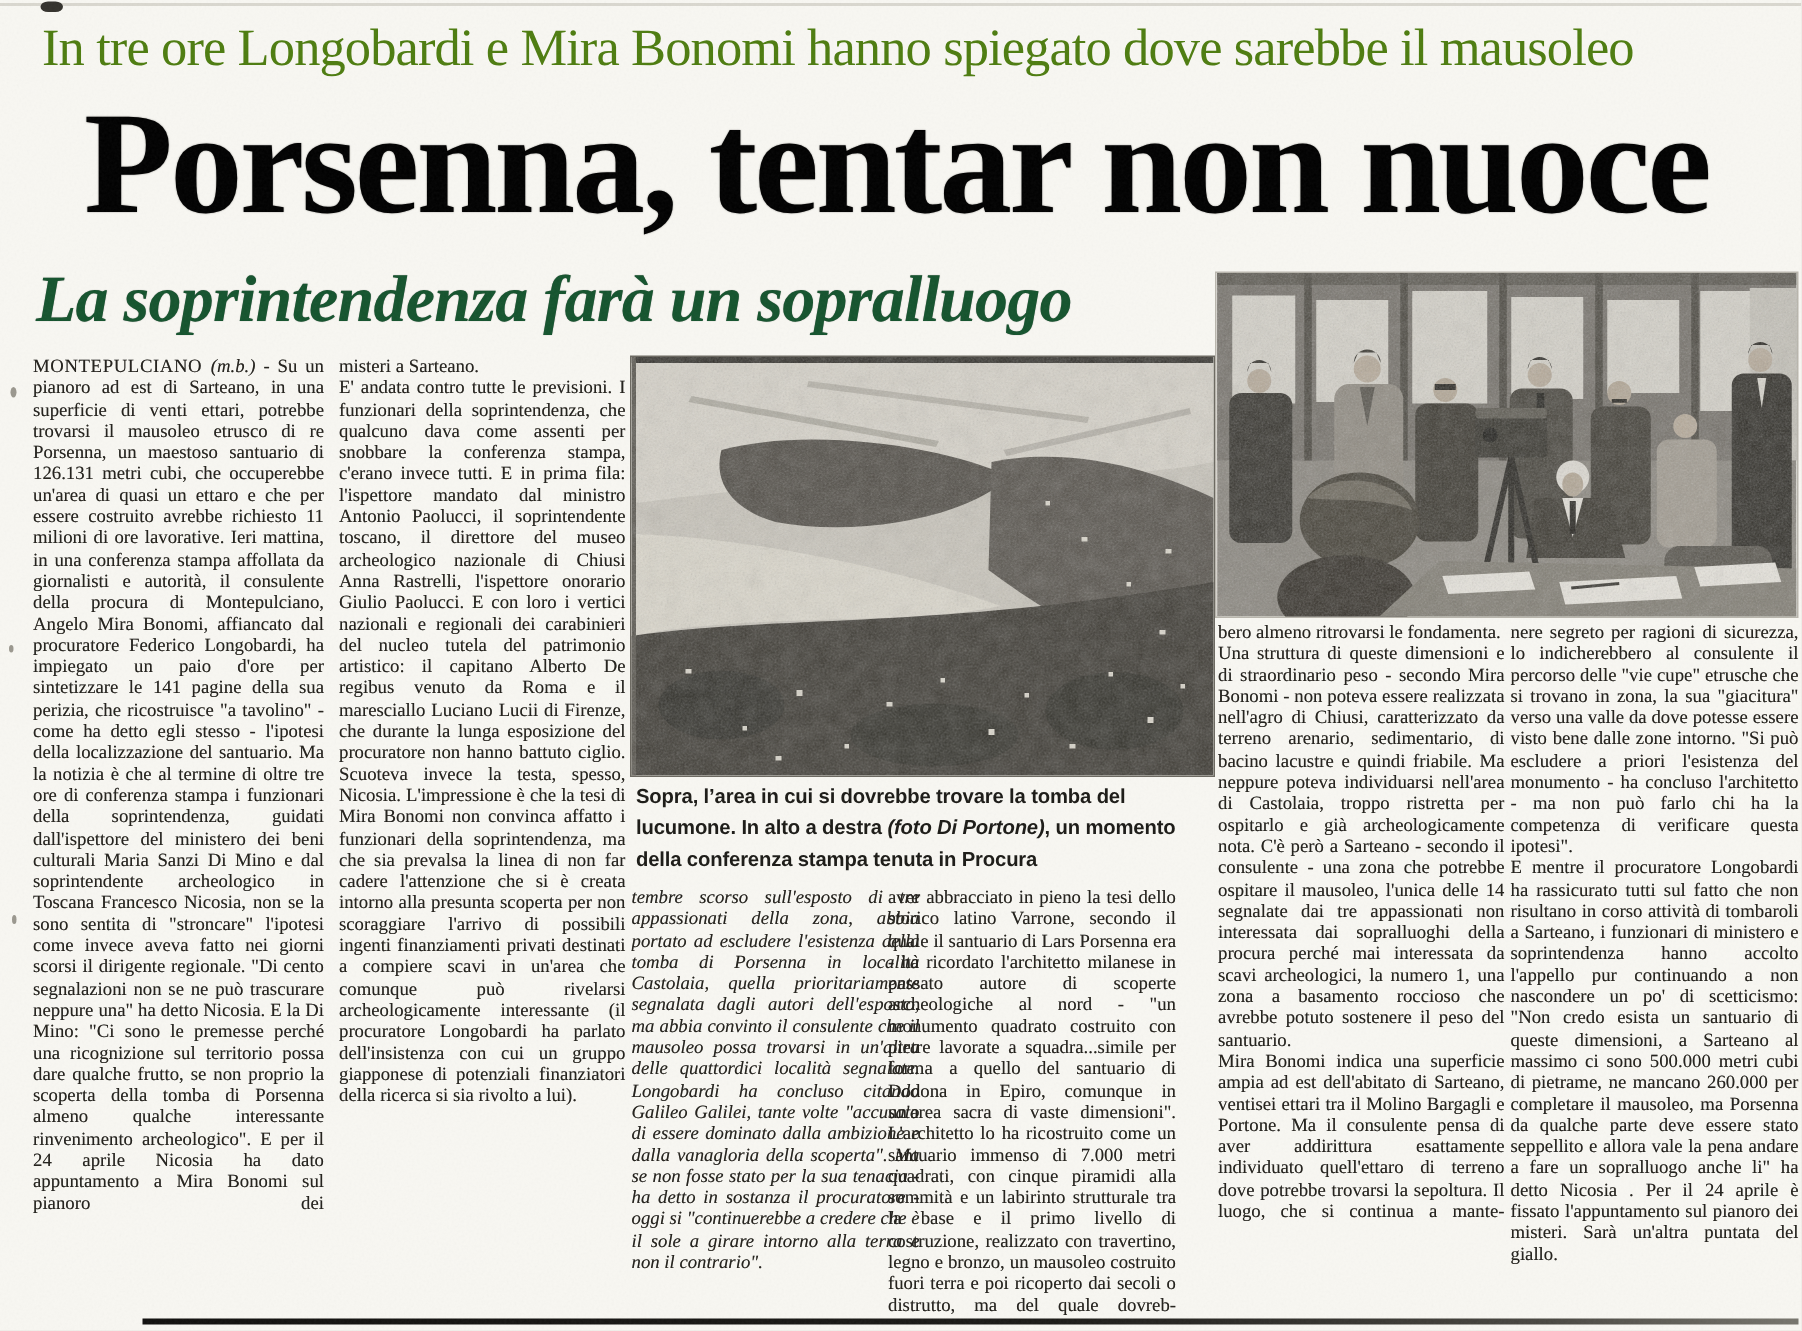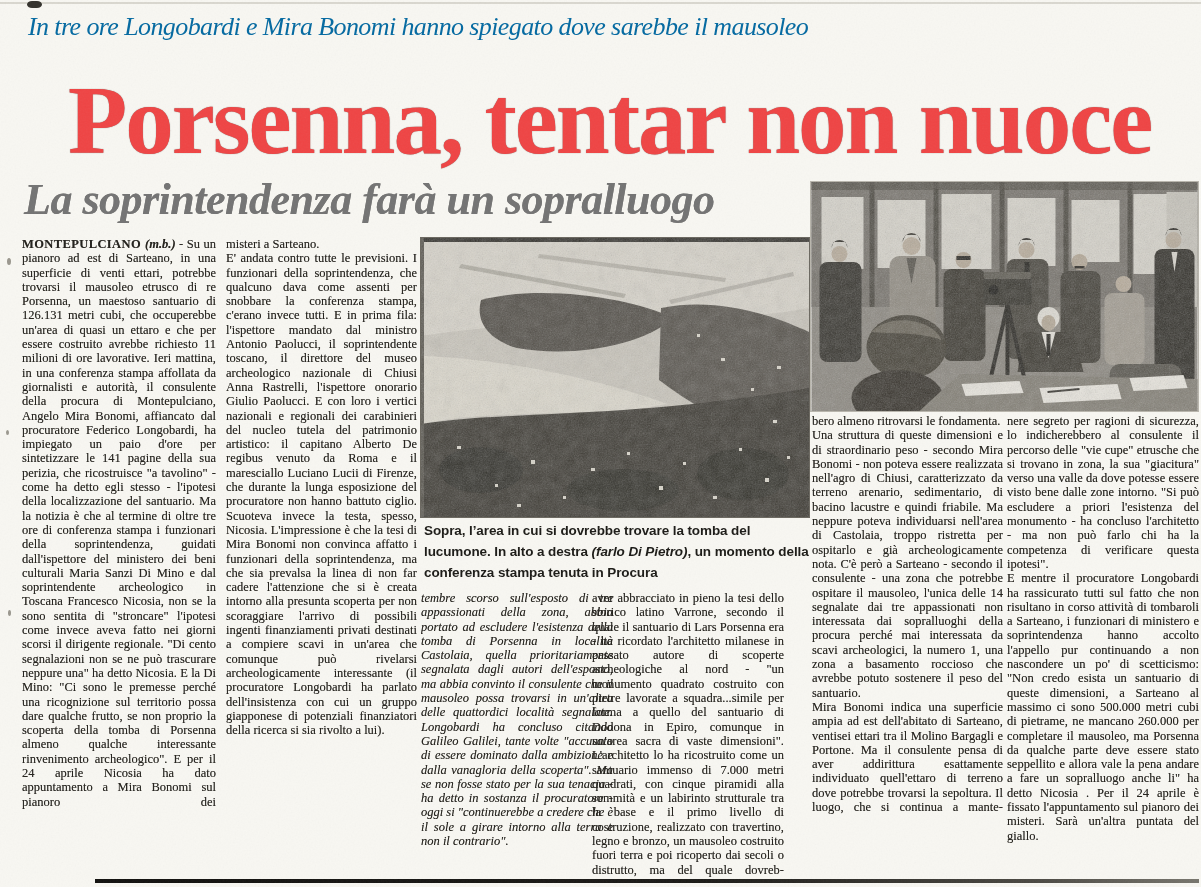--- a/index.html
+++ b/index.html
@@ -11,45 +11,45 @@
   }
   
   .top-rule{position:absolute;left:0;top:2px;width:1201px;height:2px;background:#d9d7cf;}
   .corner-blot{position:absolute;left:27px;top:1px;width:15px;height:7px;background:#33312c;border-radius:40%/60%;}
   .bottom-rule{position:absolute;left:95px;top:879px;width:1104px;height:4px;
     background:linear-gradient(to right,#11100e 0%,#1b1a17 55%,#4a4842 85%,#77756d 100%);}
   .speck{position:absolute;background:#9a978e;border-radius:50%;}
 
   .kicker{
     position:absolute;left:28px;top:12px;width:1165px;margin:0;
-    font-size:26px;font-weight:400;font-style:italic;letter-spacing:-0.6px;
-    color:#0369a1;white-space:nowrap;
+    font-size:35px;font-weight:400;letter-spacing:-0.6px;
+    color:#4d7c0f;white-space:nowrap;
   }
   .headline{
-    position:absolute;left:52px;top:56px;width:1110px;margin:16px;
+    position:absolute;left:52px;top:56px;width:1110px;margin:4px;
     font-size:97px;font-weight:700;letter-spacing:-2px;line-height:1.02;
-    color:#ef4444;white-space:nowrap;
+    color:#000000;white-space:nowrap;
     text-shadow:0 0 1px rgba(20,18,15,.55);
   }
   .subhead{
     position:absolute;left:24px;top:174px;width:780px;margin:0;
     font-size:44px;font-weight:700;font-style:italic;letter-spacing:-0.5px;
-    color:#737373;white-space:nowrap;
+    color:#14532d;white-space:nowrap;
     text-shadow:0 0 .6px rgba(20,18,15,.5);
   }
 
   .col{
     position:absolute;overflow:hidden;
     font-size:12.5px;line-height:14.3px;text-align:justify;
     color:#23211c;text-shadow:0 0 .4px rgba(25,22,18,.45);
   }
   .col p{margin:0;}
   .col p.cont{text-align-last:justify;}
-  .lead-caps{letter-spacing:.4px;font-weight:bold;}
-  .lead-note{font-style:italic;font-weight:bold;}
+  .lead-caps{letter-spacing:.4px;}
+  .lead-note{font-style:italic;}
   #col1{left:22px;top:237px;width:194px;height:650px;}
   #col2{left:226px;top:237px;width:191px;height:650px;}
   #col3{left:421px;top:591px;width:192px;height:296px;font-style:italic;}
   #col4{left:592px;top:591px;width:192px;height:292px;}
   #col5{left:812px;top:414px;width:191px;height:470px;}
   #col6{left:1007px;top:414px;width:192px;height:465px;}
 
   .photo{position:absolute;margin:0;padding:0;line-height:0;}
   #aerial-photo{left:420px;top:237px;width:388px;height:279px;border:1px solid #6b6860;}
   #press-photo{left:810px;top:181px;width:387px;height:229px;border:1px solid #b9b6ad;}
@@ -213,21 +213,21 @@
         <polygon points="150,202 208,199 212,211 154,214"></polygon>
         <polygon points="228,206 306,202 310,217 232,221"></polygon>
         <polygon points="318,196 372,193 376,206 322,209"></polygon>
       </g>
       <line x1="236" y1="210" x2="268" y2="207" stroke="#33312b" stroke-width="2"></line>
       <rect width="386" height="229" filter="url(#coarseNoiseB)" opacity=".15"></rect>
       <rect width="386" height="229" filter="url(#fineNoiseB)" opacity=".3"></rect>
     </svg>
   </figure>
 
-  <div class="caption"><span>Sopra, l’area in cui si dovrebbe trovare la tomba del lucumone. In alto a destra </span><span class="cap-italic">(farlo Di Pietro)</span><span>, un momento della conferenza stampa tenuta in Procura</span></div>
+  <div class="caption"><span>Sopra, l’area in cui si dovrebbe trovare la tomba del lucumone. In alto a destra </span><span class="cap-italic">(foto Di Portone)</span><span>, un momento della conferenza stampa tenuta in Procura</span></div>
 
   <div class="col" id="col1">
     <p class="cont"><span class="lead-caps">MONTEPULCIANO </span><span class="lead-note">(m.b.)</span><span> - Su un pianoro ad est di Sarteano, in una superficie di venti ettari, potrebbe trovarsi il mausoleo etrusco di re Porsenna, un maestoso santuario di 126.131 metri cubi, che occuperebbe un'area di quasi un ettaro e che per essere costruito avrebbe richiesto 11 milioni di ore lavorative. Ieri mattina, in una conferenza stampa affollata da giornalisti e autorità, il consulente della procura di Montepulciano, Angelo Mira Bonomi, affiancato dal procuratore Federico Longobardi, ha impiegato un paio d'ore per sintetizzare le 141 pagine della sua perizia, che ricostruisce "a tavolino" - come ha detto egli stesso - l'ipotesi della localizzazione del santuario. Ma la notizia è che al termine di oltre tre ore di conferenza stampa i funzionari della soprintendenza, guidati dall'ispettore del ministero dei beni culturali Maria Sanzi Di Mino e dal soprintendente archeologico in Toscana Francesco Nicosia, non se la sono sentita di "stroncare" l'ipotesi come invece aveva fatto nei giorni scorsi il dirigente regionale. "Di cento segnalazioni non se ne può trascurare neppure una" ha detto Nicosia. E la Di Mino: "Ci sono le premesse perché una ricognizione sul territorio possa dare qualche frutto, se non proprio la scoperta della tomba di Porsenna almeno qualche interessante rinvenimento archeologico". E per il 24 aprile Nicosia ha dato appuntamento a Mira Bonomi sul pianoro dei</span></p>
   </div>
 
   <div class="col" id="col2">
     <p>misteri a Sarteano.</p>
     <p>E' andata contro tutte le previsioni. I funzionari della soprintendenza, che qualcuno dava come assenti per snobbare la conferenza stampa, c'erano invece tutti. E in prima fila: l'ispettore mandato dal ministro Antonio Paolucci, il soprintendente toscano, il direttore del museo archeologico nazionale di Chiusi Anna Rastrelli, l'ispettore onorario Giulio Paolucci. E con loro i vertici nazionali e regionali dei carabinieri del nucleo tutela del patrimonio artistico: il capitano Alberto De regibus venuto da Roma e il maresciallo Luciano Lucii di Firenze, che durante la lunga esposizione del procuratore non hanno battuto ciglio. Scuoteva invece la testa, spesso, Nicosia. L'impressione è che la tesi di Mira Bonomi non convinca affatto i funzionari della soprintendenza, ma che sia prevalsa la linea di non far cadere l'attenzione che si è creata intorno alla presunta scoperta per non scoraggiare l'arrivo di possibili ingenti finanziamenti privati destinati a compiere scavi in un'area che comunque può rivelarsi archeologicamente interessante (il procuratore Longobardi ha parlato dell'insistenza con cui un gruppo giapponese di potenziali finanziatori della ricerca si sia rivolto a lui).</p>
   </div>
 

